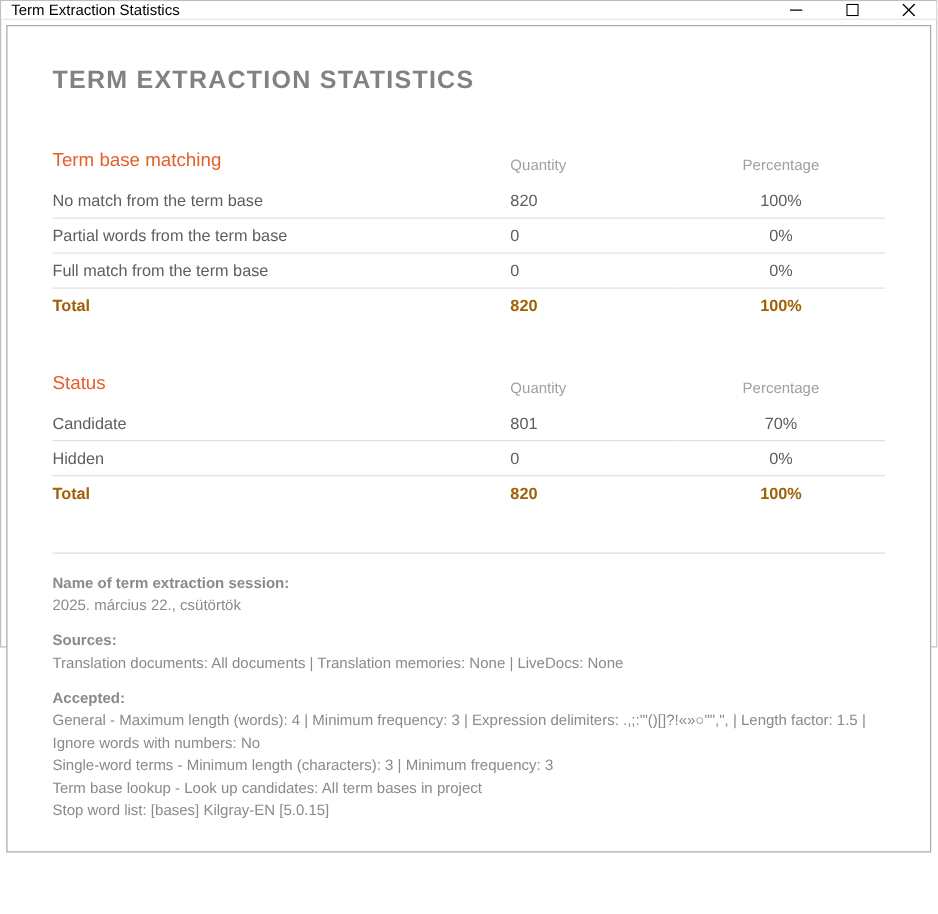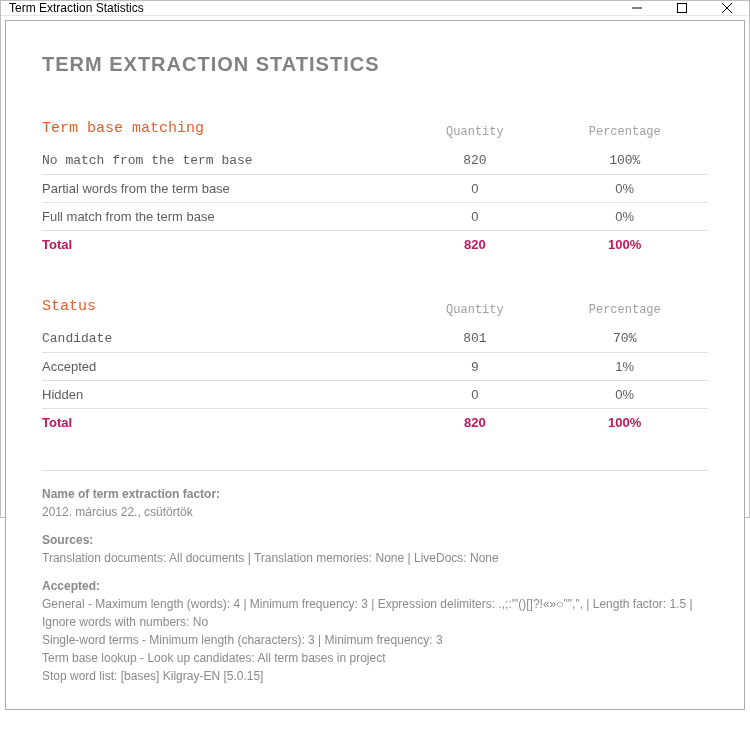--- a/index.html
+++ b/index.html
@@ -76,26 +76,26 @@
   table.stats {
     width: 100%;
     border-collapse: collapse;
     font-size: 13px;
   }
   table.stats th, table.stats td {
     border-top: 1px solid #e1e1e1;
     padding: 6px 0;
     color: #5d5d5d;
   }
-  table.stats tr:first-child th, table.stats tr:first-child td { border-top:none;font-family:Liberation Mono, monospace; }
+  table.stats tr:first-child th, table.stats tr:first-child td { border-top:none; }
   table.stats .col-label { text-align:left; width: 55%; }
-  table.stats .col-qty { text-align:center; width:20%; }
+  table.stats .col-qty { text-align:left; width:20%; }
   table.stats .col-pct { text-align:center; width:25%; }
   table.stats thead th { color:#a0a0a0; font-weight:400; font-size:12px; padding-bottom:4px; }
-  table.stats .total td { font-weight:700; color:#be185d; }
+  table.stats .total td { font-weight:700; color:#a16207; }
   .block { margin-bottom: 34px; }
   hr.sep {
     border: none;
     border-top: 1px solid #e0e0e0;
     margin: 22px 0 14px 0;
   }
   .meta { font-size:12px; color:#8a8a8a; line-height:1.5; }
   .meta .mhead { font-weight:700; color:#8a8a8a; margin-top:10px; }
 </style>
 </head>
@@ -177,43 +177,38 @@
                 <th class="col-pct">Percentage</th>
               </tr>
             </thead>
             <tbody>
               <tr>
                 <td class="col-label">Candidate</td>
                 <td class="col-qty">801</td>
                 <td class="col-pct">70%</td>
               </tr>
               <tr>
-                <td class="col-label">Accepted</td>
-                <td class="col-qty">9</td>
-                <td class="col-pct">1%</td>
-              </tr>
-              <tr>
                 <td class="col-label">Hidden</td>
                 <td class="col-qty">0</td>
                 <td class="col-pct">0%</td>
               </tr>
               <tr class="total">
                 <td class="col-label">Total</td>
                 <td class="col-qty">820</td>
                 <td class="col-pct">100%</td>
               </tr>
             </tbody>
           </table>
         </div>
 
         <hr class="sep">
 
         <div class="meta">
-          <div class="mhead">Name of term extraction factor:</div>
-          <div>2012. március 22., csütörtök</div>
+          <div class="mhead">Name of term extraction session:</div>
+          <div>2025. március 22., csütörtök</div>
 
           <div class="mhead">Sources:</div>
           <div>Translation documents: All documents | Translation memories: None | LiveDocs: None</div>
 
           <div class="mhead">Accepted:</div>
           <div>General - Maximum length (words): 4 | Minimum frequency: 3 | Expression delimiters: .,;:'"()[]?!«»○"",", | Length factor: 1.5 | Ignore words with numbers: No</div>
           <div>Single-word terms - Minimum length (characters): 3 | Minimum frequency: 3</div>
           <div>Term base lookup - Look up candidates: All term bases in project</div>
           <div>Stop word list: [bases] Kilgray-EN [5.0.15]</div>
         </div>

